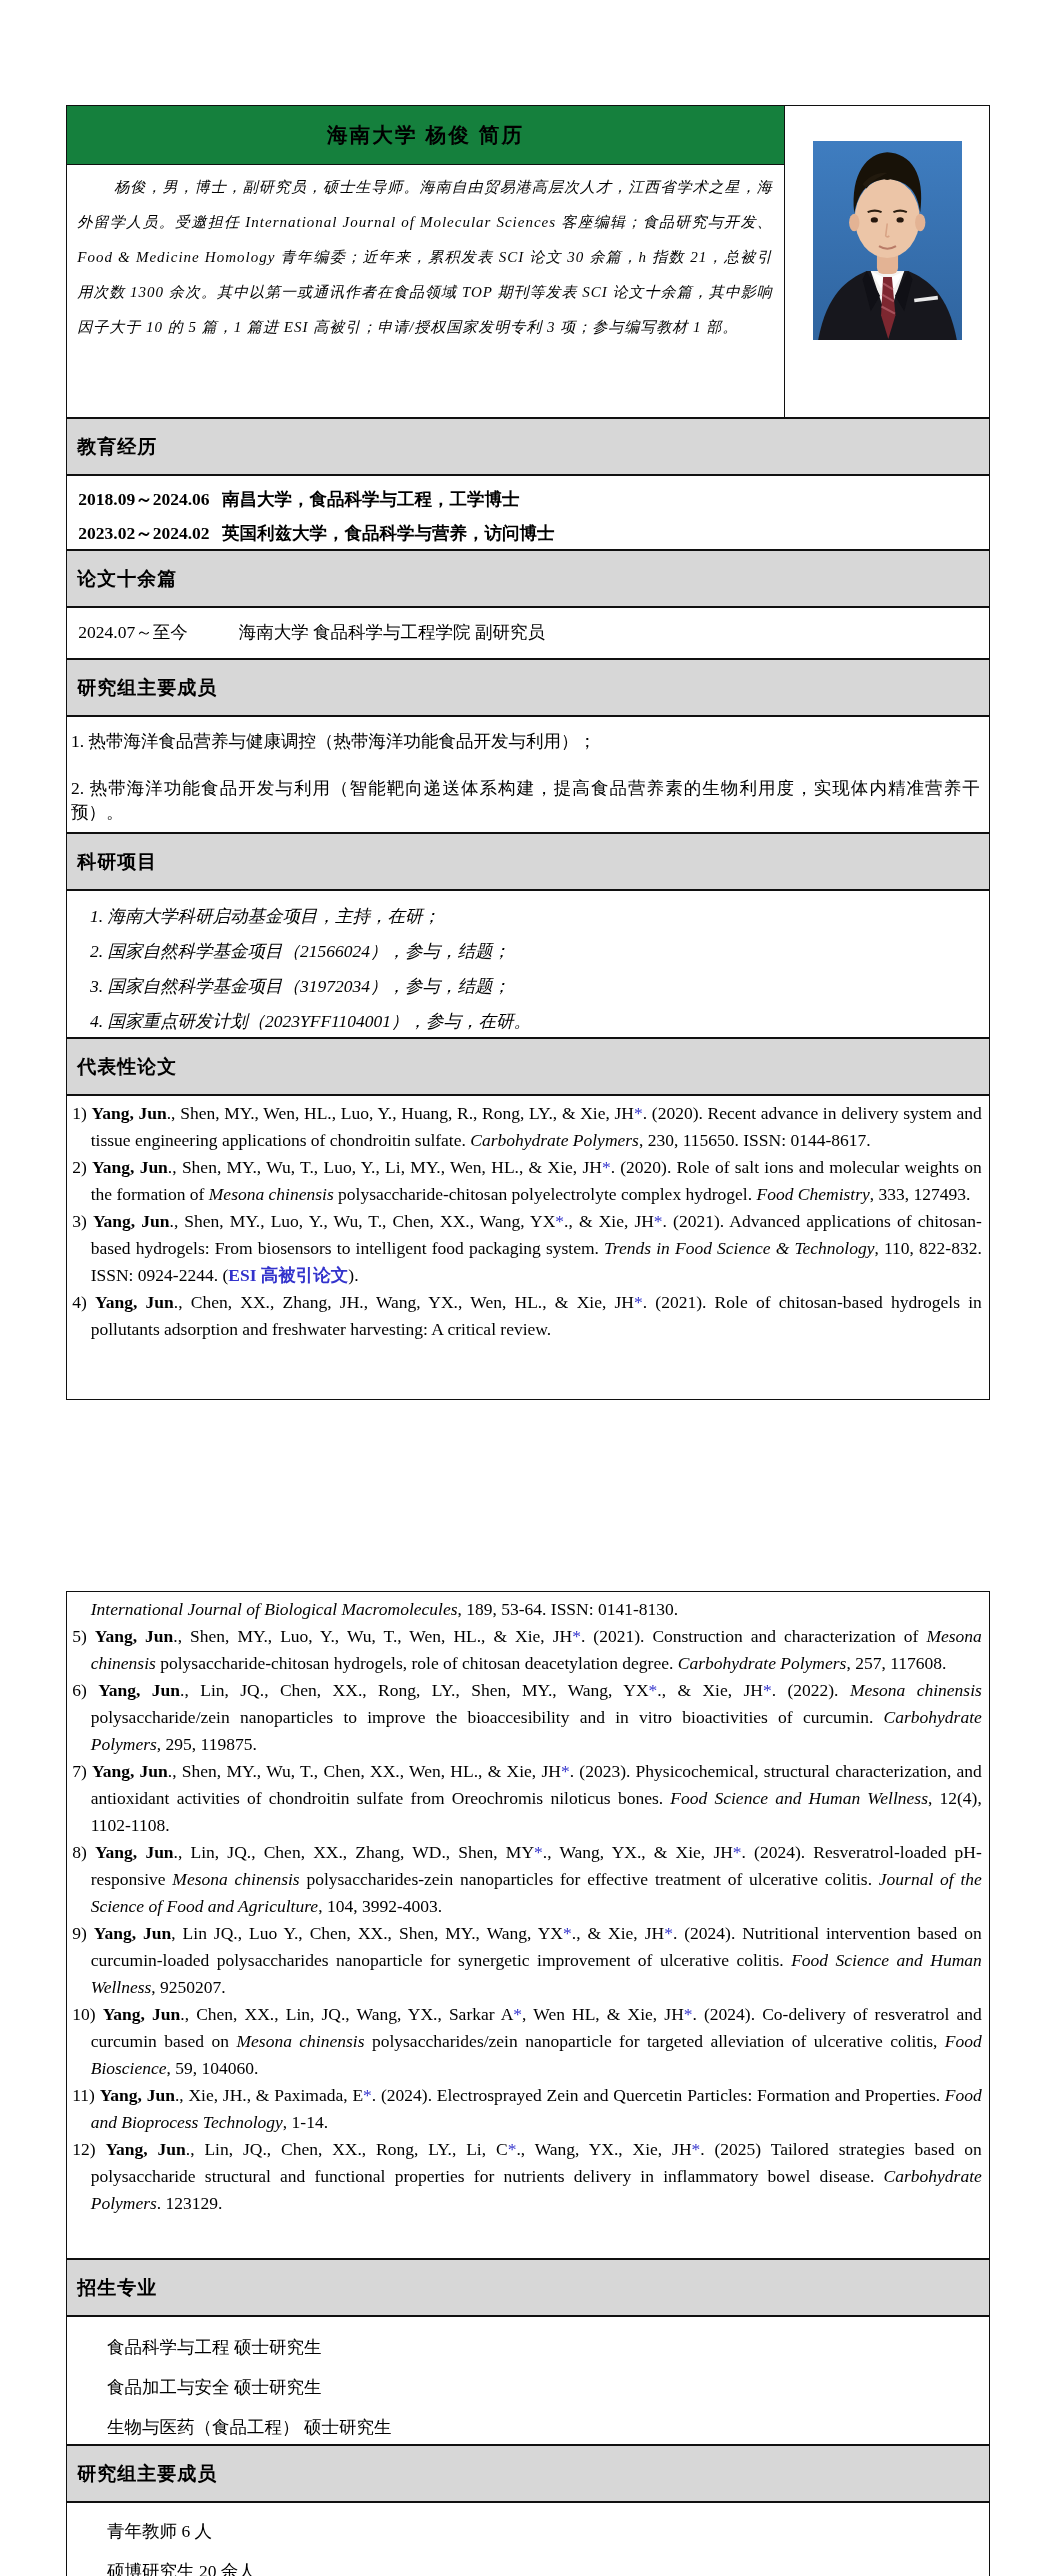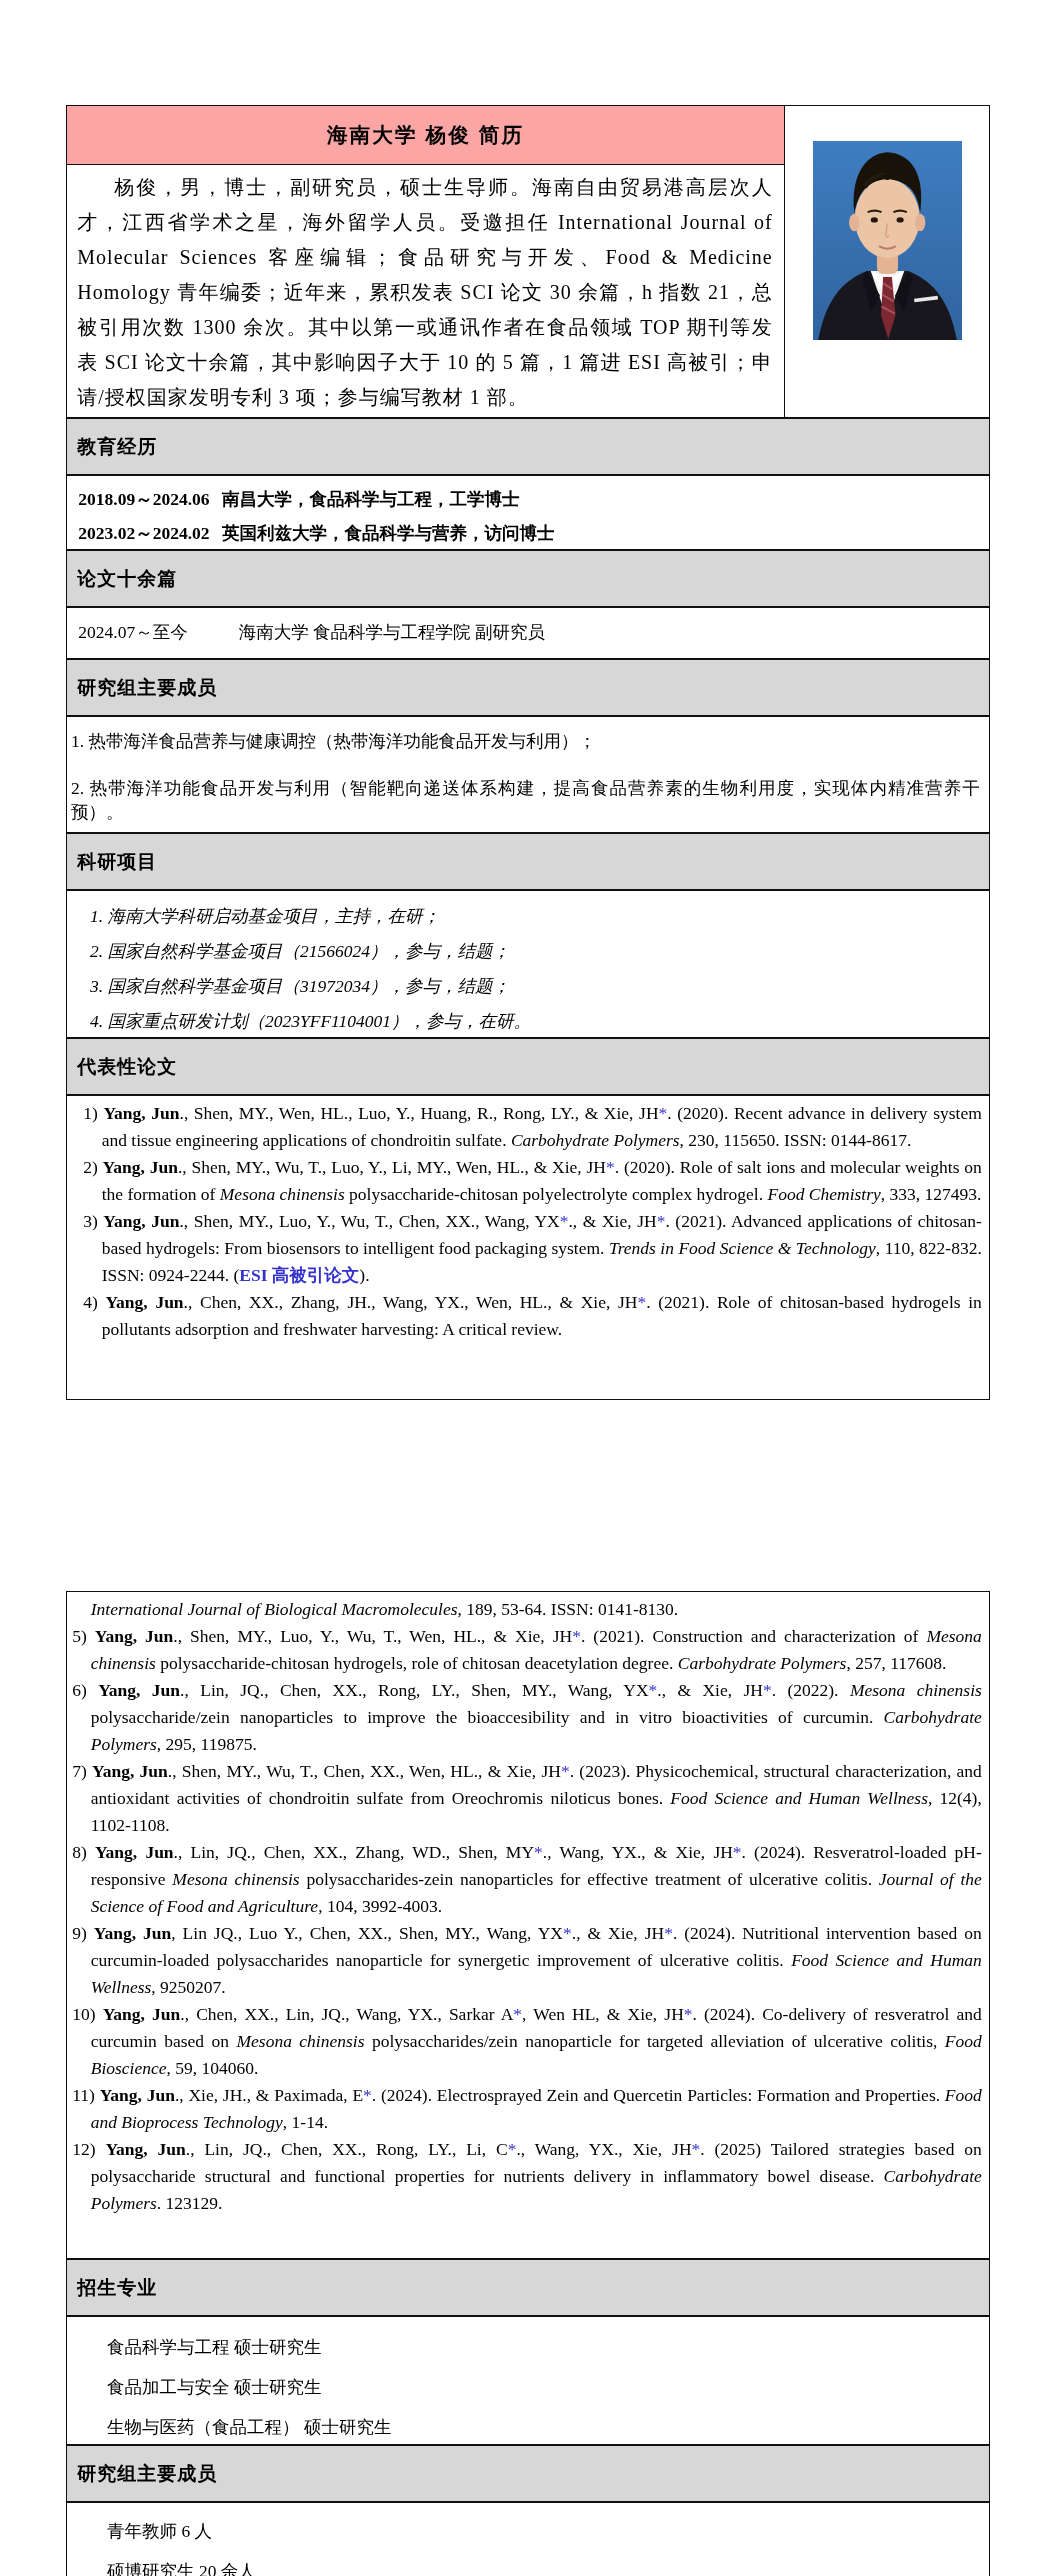--- a/index.html
+++ b/index.html
@@ -13,30 +13,30 @@
     position:absolute;left:66px;width:924px;background:#fff;
     border:1.5px solid #101010;box-sizing:border-box;
   }
   #page1{top:105px;height:1295px;}
   #page2{top:1591px;height:1146px;}
 
   
   .top-row{height:311px;display:flex;box-sizing:border-box;}
   .left-col{width:717px;display:flex;flex-direction:column;box-sizing:border-box;}
   .title-cell{
-    height:59px;box-sizing:border-box;background:#fca5a5;
+    height:59px;box-sizing:border-box;background:#15803d;
     border-bottom:1.5px solid #101010;
     font-family:"Liberation Sans","DejaVu Sans",sans-serif;
     font-weight:bold;font-size:20.6px;letter-spacing:2.1px;
     display:flex;align-items:center;justify-content:center;
   }
   .intro-cell{
     flex:1;box-sizing:border-box;padding:5.2px 11.3px 0 10.3px;
-    font-size:20px;line-height:35px;letter-spacing:1px;
-    text-align:justify;text-indent:37px;overflow:hidden;
+    font-size:15px;line-height:35px;letter-spacing:1px;
+    text-align:justify;text-indent:37px;overflow:hidden;font-style:italic;
   }
   .right-col{flex:1;border-left:1.5px solid #101010;box-sizing:border-box;}
   .photo{width:149px;height:199px;margin:35px auto 0;display:block;}
   .photo svg{display:block;}
 
   
   .sec-header{
     height:59px;box-sizing:border-box;background:#D7D7D7;
     border-top:2.1px solid #101010;border-bottom:2.1px solid #101010;
     font-family:"Liberation Sans","DejaVu Sans",sans-serif;
@@ -49,21 +49,21 @@
   .c-edu{height:73px;padding:6.2px 10.3px 0 11.3px;font-weight:bold;}
   .c-edu .line{line-height:34px;}
   .c-edu .period{margin-right:12.4px;}
   .c-work{height:50px;padding:8.2px 10.3px 0 11.3px;}
   .c-work .line{line-height:32px;}
   .c-work .period{margin-right:51px;}
   .c-research{height:115px;padding:12.4px 9.3px 0 4.1px;}
   .c-research .numbered-item{line-height:24px;margin-bottom:23px;text-align:justify;}
   .c-projects{height:146px;padding:8.2px 10.3px 0 23px;}
   .c-projects .numbered-item{line-height:35px;font-style:italic;}
-  .c-pubs{height:258px;margin-left:11px;}
+  .c-pubs{height:258px;}
   .c-pubs2{height:666px;}
   .c-pubs,.c-pubs2{padding:4.1px 7.2px 0 5.2px;line-height:27px;}
   .pub{text-align:justify;padding-left:18.5px;text-indent:-18.5px;}
   .pub-cont{padding-left:18.5px;text-indent:0;text-align:justify;}
   .c-enroll{height:127px;padding:10.3px 10.3px 0 40px;}
   .c-enroll .line{line-height:40px;}
   .c-members{height:89px;padding:8.2px 10.3px 0 40px;}
   .c-members .line{line-height:40px;}
 
   .bold{font-weight:bold;}

